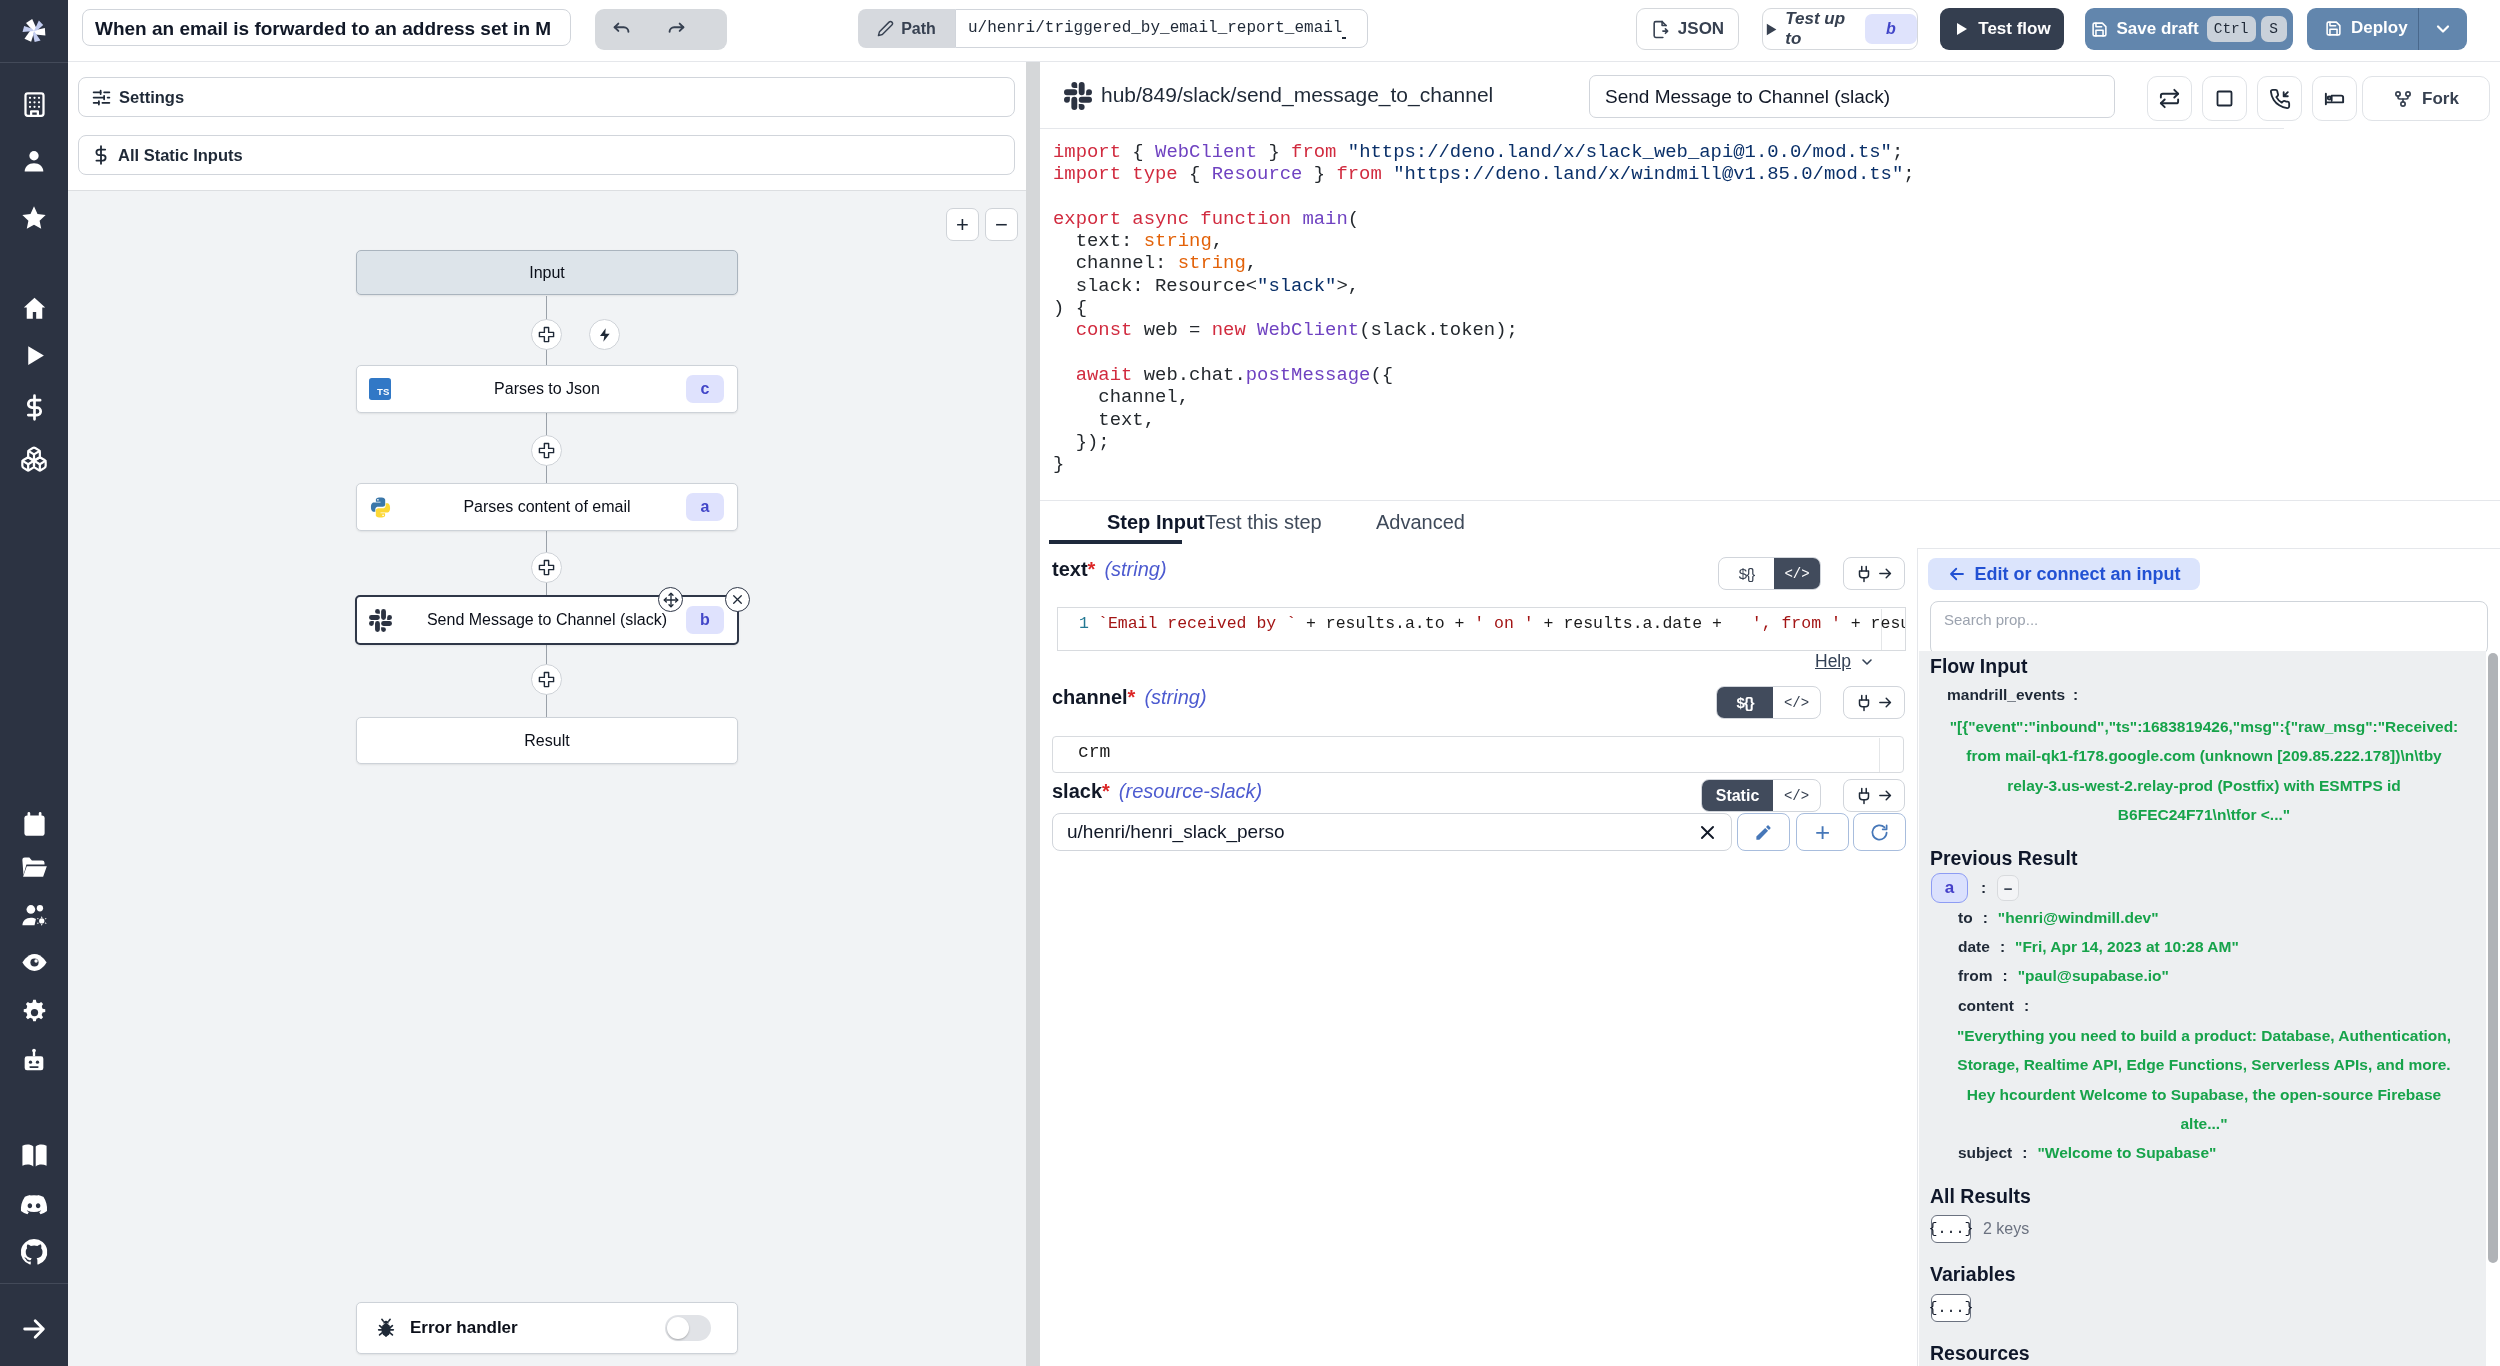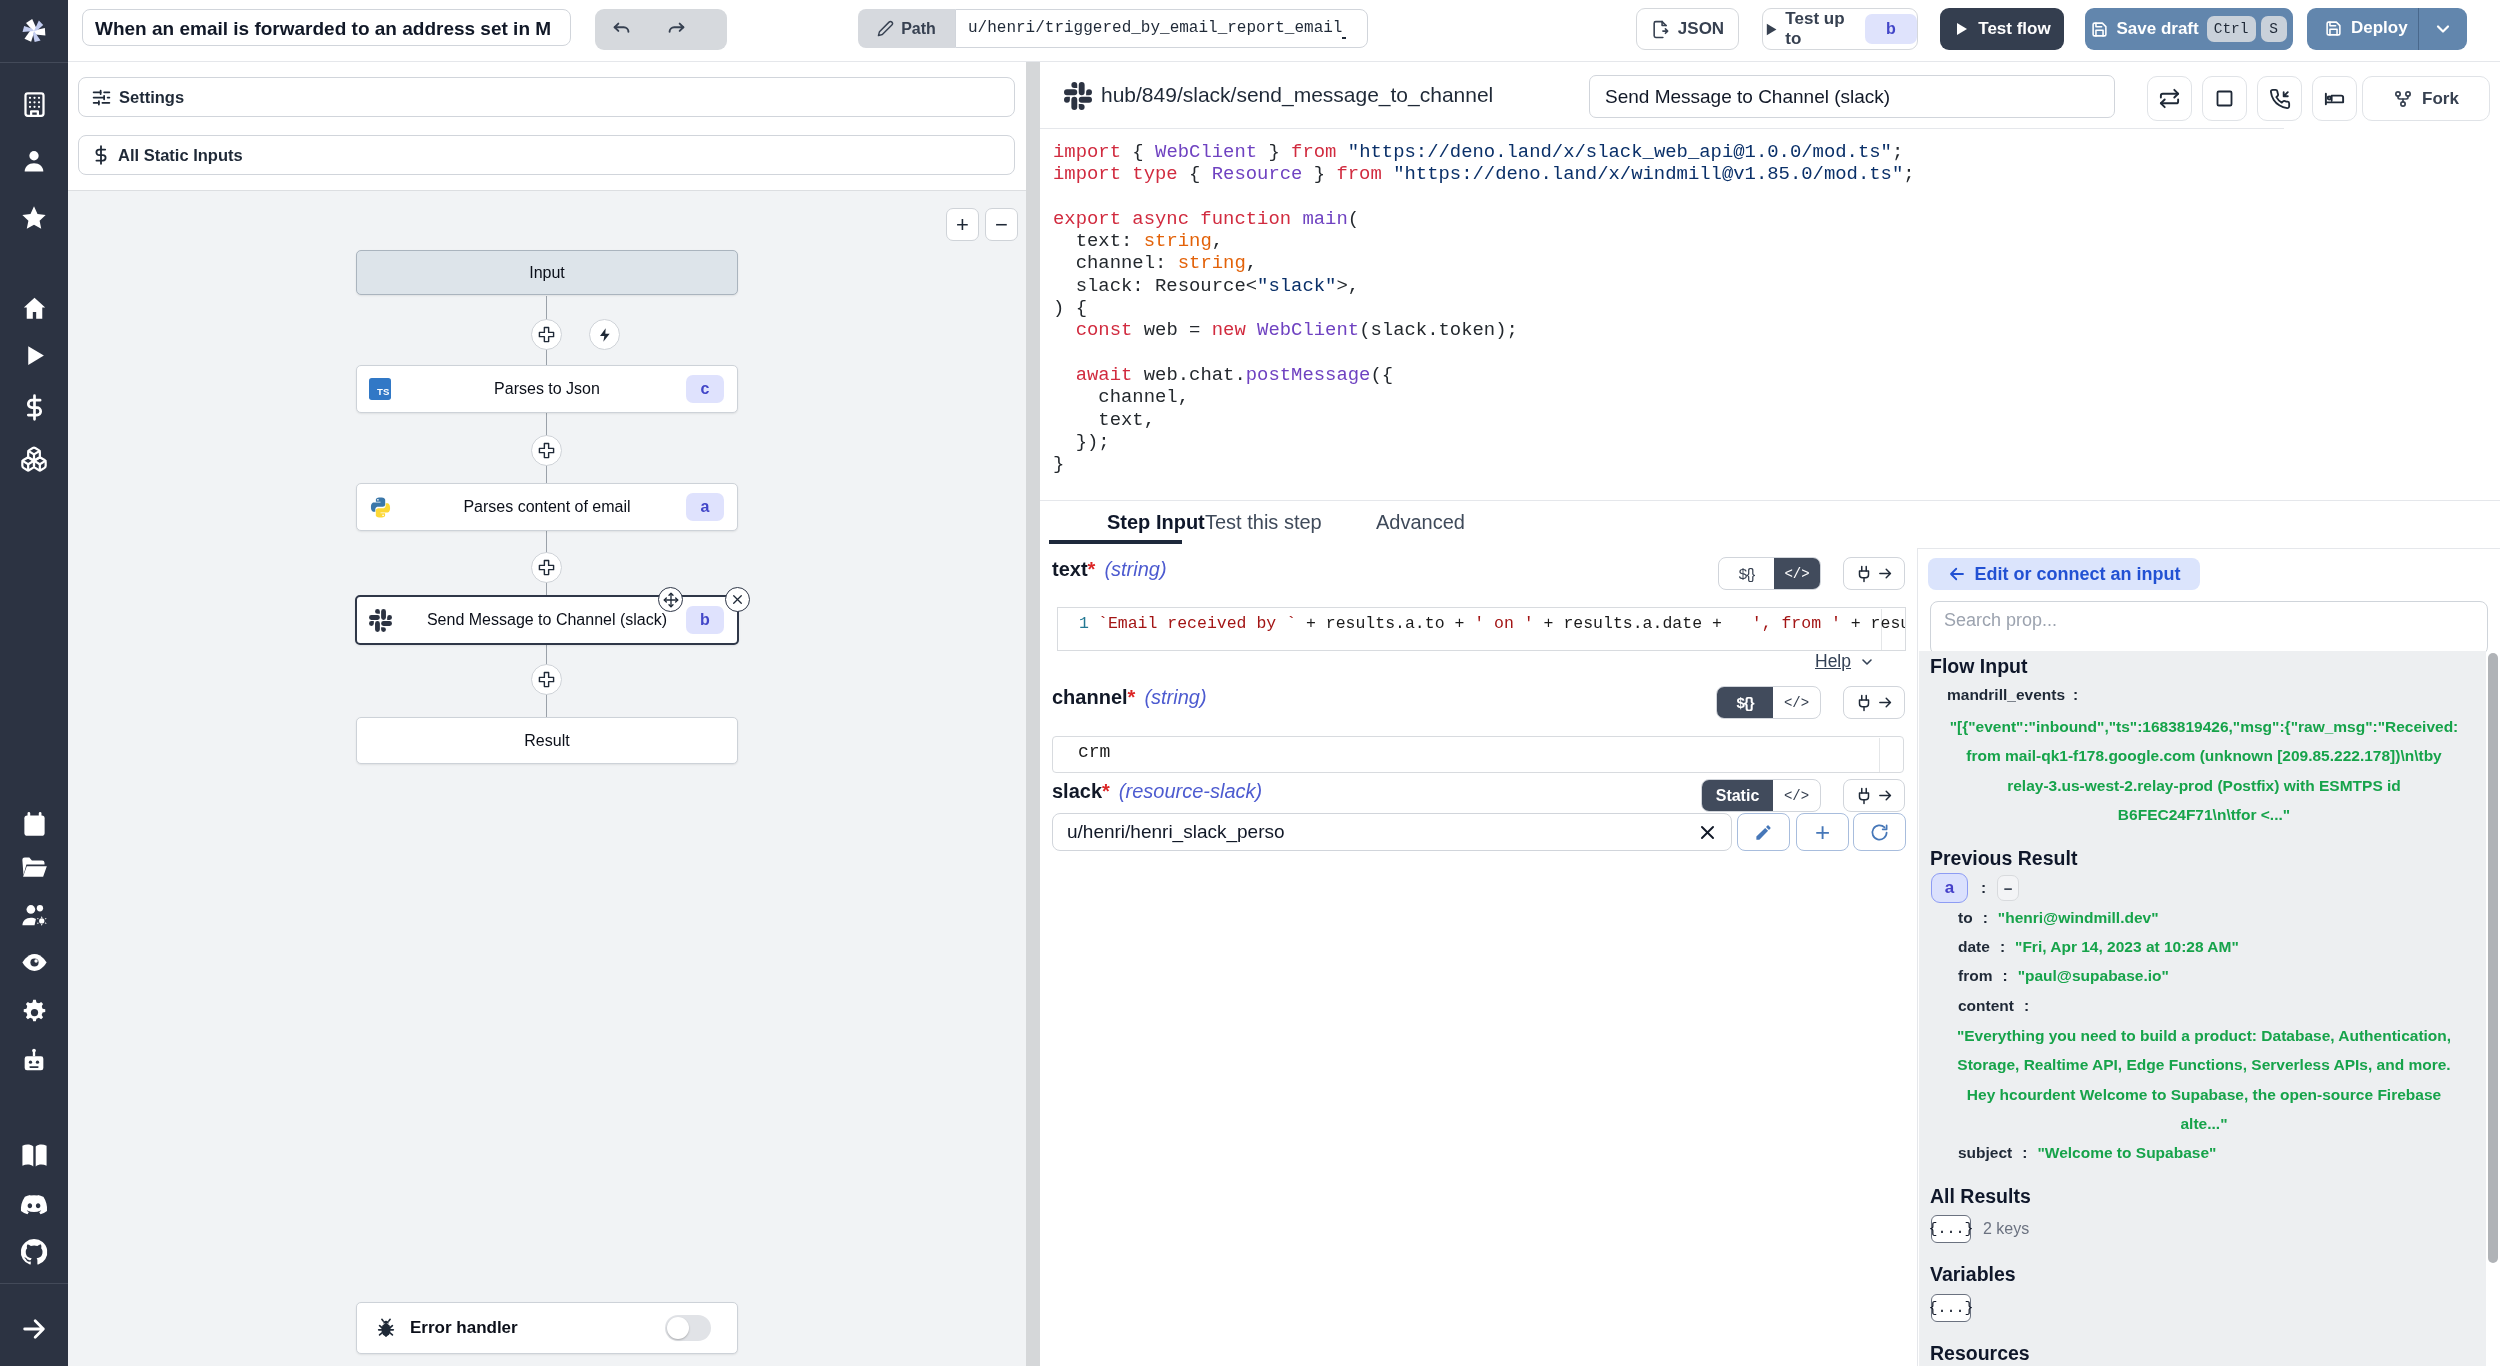--- a/index.html
+++ b/index.html
@@ -252,21 +252,21 @@
   </div>
   <div class="topbtn light" style="left:1568px; width:103px; gap:8px;">
     <svg width="19" height="19" viewBox="0 0 24 24" fill="none" stroke="#374151" stroke-width="2" stroke-linecap="round" stroke-linejoin="round">
         <path d="M14 2H6a2 2 0 00-2 2v16a2 2 0 002 2h9"></path>
         <path d="M14 2v5h5"></path>
         <path d="M14 2l5 5"></path>
         <path d="M15 14h6M18.2 11.2L21 14l-2.8 2.8"></path>
       </svg>
     JSON
   </div>
-  <div class="topbtn light" style="left:1694px; width:156px; gap:7px;">
+  <div class="topbtn light" style="left:1694px; width:156px; gap:7px;font-style:italic;">
     <svg width="17" height="17" viewBox="0 0 24 24" fill="#374151">
         <path d="M6 3l15 9-15 9z"></path>
       </svg>
     Test up to
     <span style="display:inline-flex; align-items:center; justify-content:center; width:58px; height:30px; background:#dfe3fc; border-radius:7px; color:#4246c8; font-size:16px;">b</span>
   </div>
   <div class="topbtn" style="left:1872px; width:124px; background:#343e4f; color:#fff; gap:9px;">
     <svg width="16" height="16" viewBox="0 0 24 24" fill="#fff">
         <path d="M6 3l15 9-15 9z"></path>
       </svg>
@@ -551,21 +551,21 @@
   </div>
 </div>
 
 <div class="abs" id="rightpanel">
   <div style="position:absolute; left:10px; top:9px; width:272px; height:32px; background:#dbe4fc; border-radius:8px; color:#2251d3; font-weight:bold; font-size:18px; display:flex; align-items:center; justify-content:center; gap:9px;">
     <svg width="18" height="18" viewBox="0 0 24 24" fill="none" stroke="#2251d3" stroke-width="2.4" stroke-linecap="round" stroke-linejoin="round">
         <path d="M20 12H4M11 5l-7 7 7 7"></path>
       </svg>
     Edit or connect an input
   </div>
-  <div style="position:absolute; left:12px; top:52px; width:558px; height:54px; border:1px solid #cfd4da; border-radius:8px; background:#fff; font-size:18px; color:#9ca3af; line-height:36px; padding-left:13px;">Search prop...</div>
+  <div style="position:absolute; left:12px; top:52px; width:558px; height:54px; border:1px solid #cfd4da; border-radius:8px; background:#fff; font-size:15px; color:#9ca3af; line-height:36px; padding-left:13px;">Search prop...</div>
   <div id="graybox"></div>
   <div style="position:absolute; left:570px; top:104px; width:10px; height:610px; background:#b0b3b7; border-radius:5px;"></div>
 
   <div class="rhead" style="left:12px; top:106px;">Flow Input</div>
   <div style="position:absolute; left:29px; top:137px;"><span class="rkey">mandrill_events</span><span class="rkey" style="margin-left:8px;">:</span></div>
   <div class="greenblock" style="left:12px; top:163px; width:548px;">"[{"event":"inbound","ts":1683819426,"msg":{"raw_msg":"Received:<br>from mail-qk1-f178.google.com (unknown [209.85.222.178])\n\tby<br>relay-3.us-west-2.relay-prod (Postfix) with ESMTPS id<br>B6FEC24F71\n\tfor &lt;..."</div>
 
   <div class="rhead" style="left:12px; top:298px;">Previous Result</div>
   <div style="position:absolute; left:13px; top:324px; display:flex; align-items:center;">
     <span style="display:inline-flex; align-items:center; justify-content:center; width:37px; height:30px; background:#dbe1fd; border:1.5px solid #8d9cf4; border-radius:9px; color:#4540c9; font-weight:bold; font-size:17px;">a</span>

